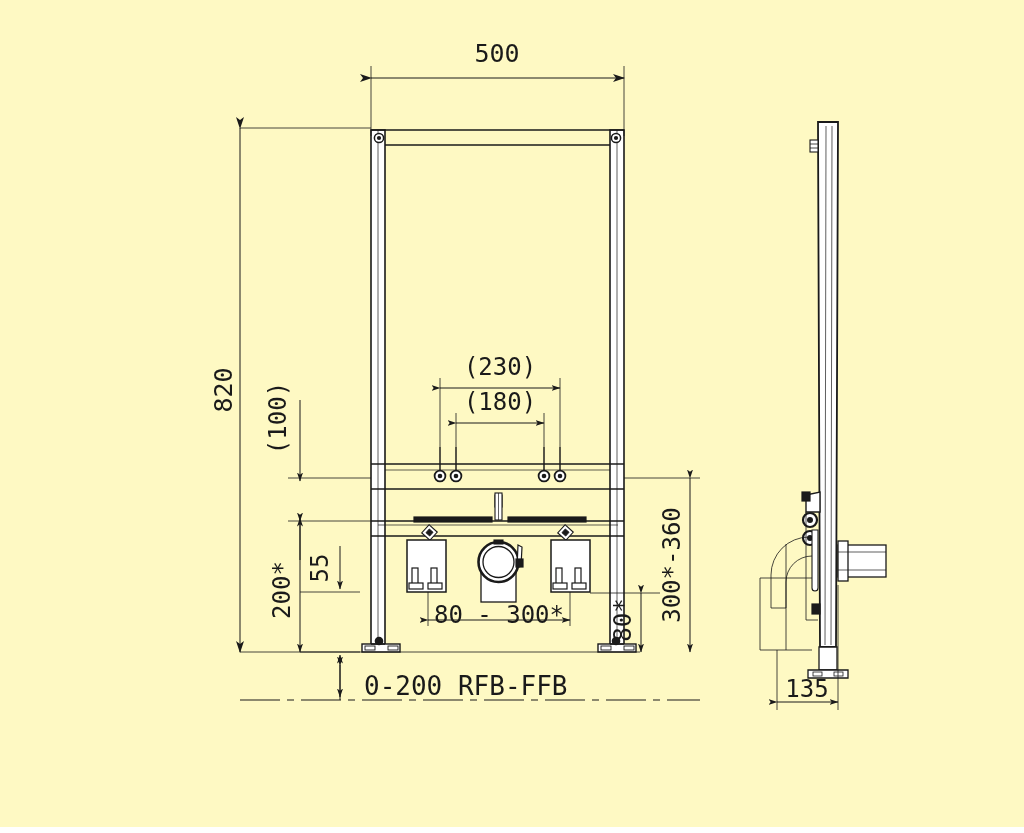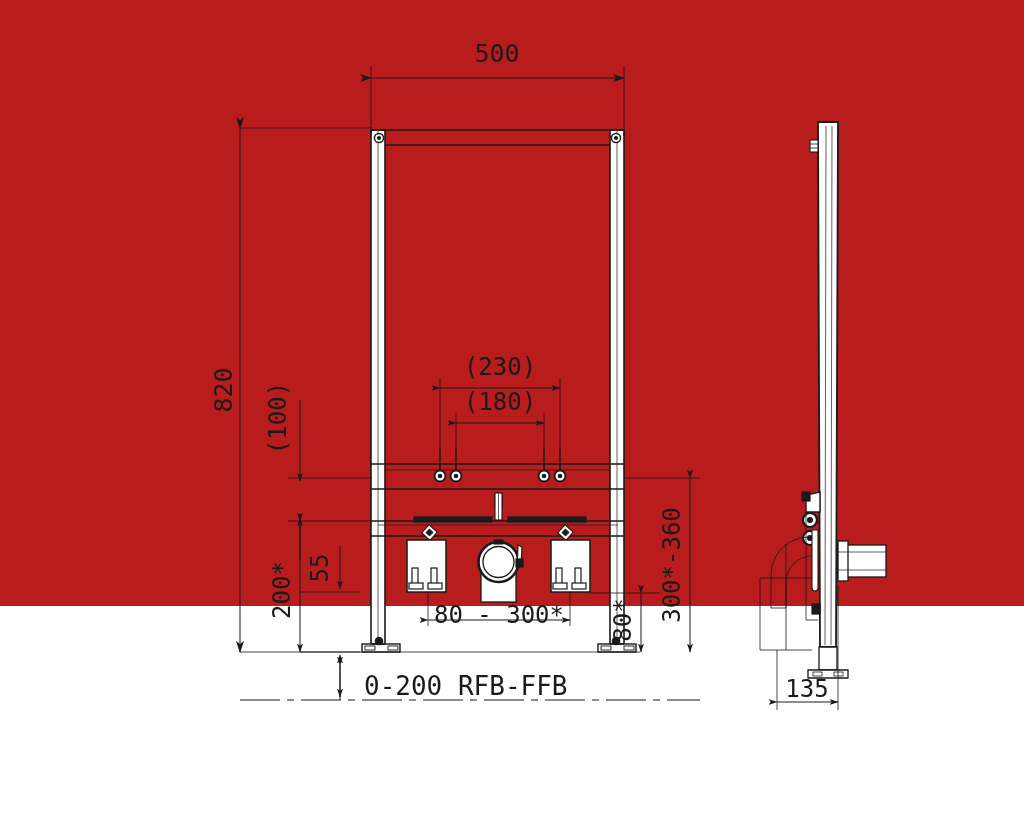--- a/index.html
+++ b/index.html
@@ -1,17 +1,17 @@
 <!DOCTYPE html>
 <html><head>
 <meta charset="utf-8">
 <style>
   html,body{margin:0;padding:0;background:#ffffff;}
   body{width:1024px;height:833px;overflow:hidden;font-family:"DejaVu Sans Mono",monospace;}
-  #stage{position:relative;width:1024px;height:606px;background:#b91c1c;}
+  #stage{position:relative;width:1024px;height:827px;background:#fef9c3;}
   svg{display:block;}
   text{font-family:"DejaVu Sans Mono",monospace;fill:#1a1a1a;}
 </style>
 </head>
 <body>
 
 <div id="stage">
 <svg width="1024" height="833" viewBox="0 0 1024 833">
 
   <defs>

